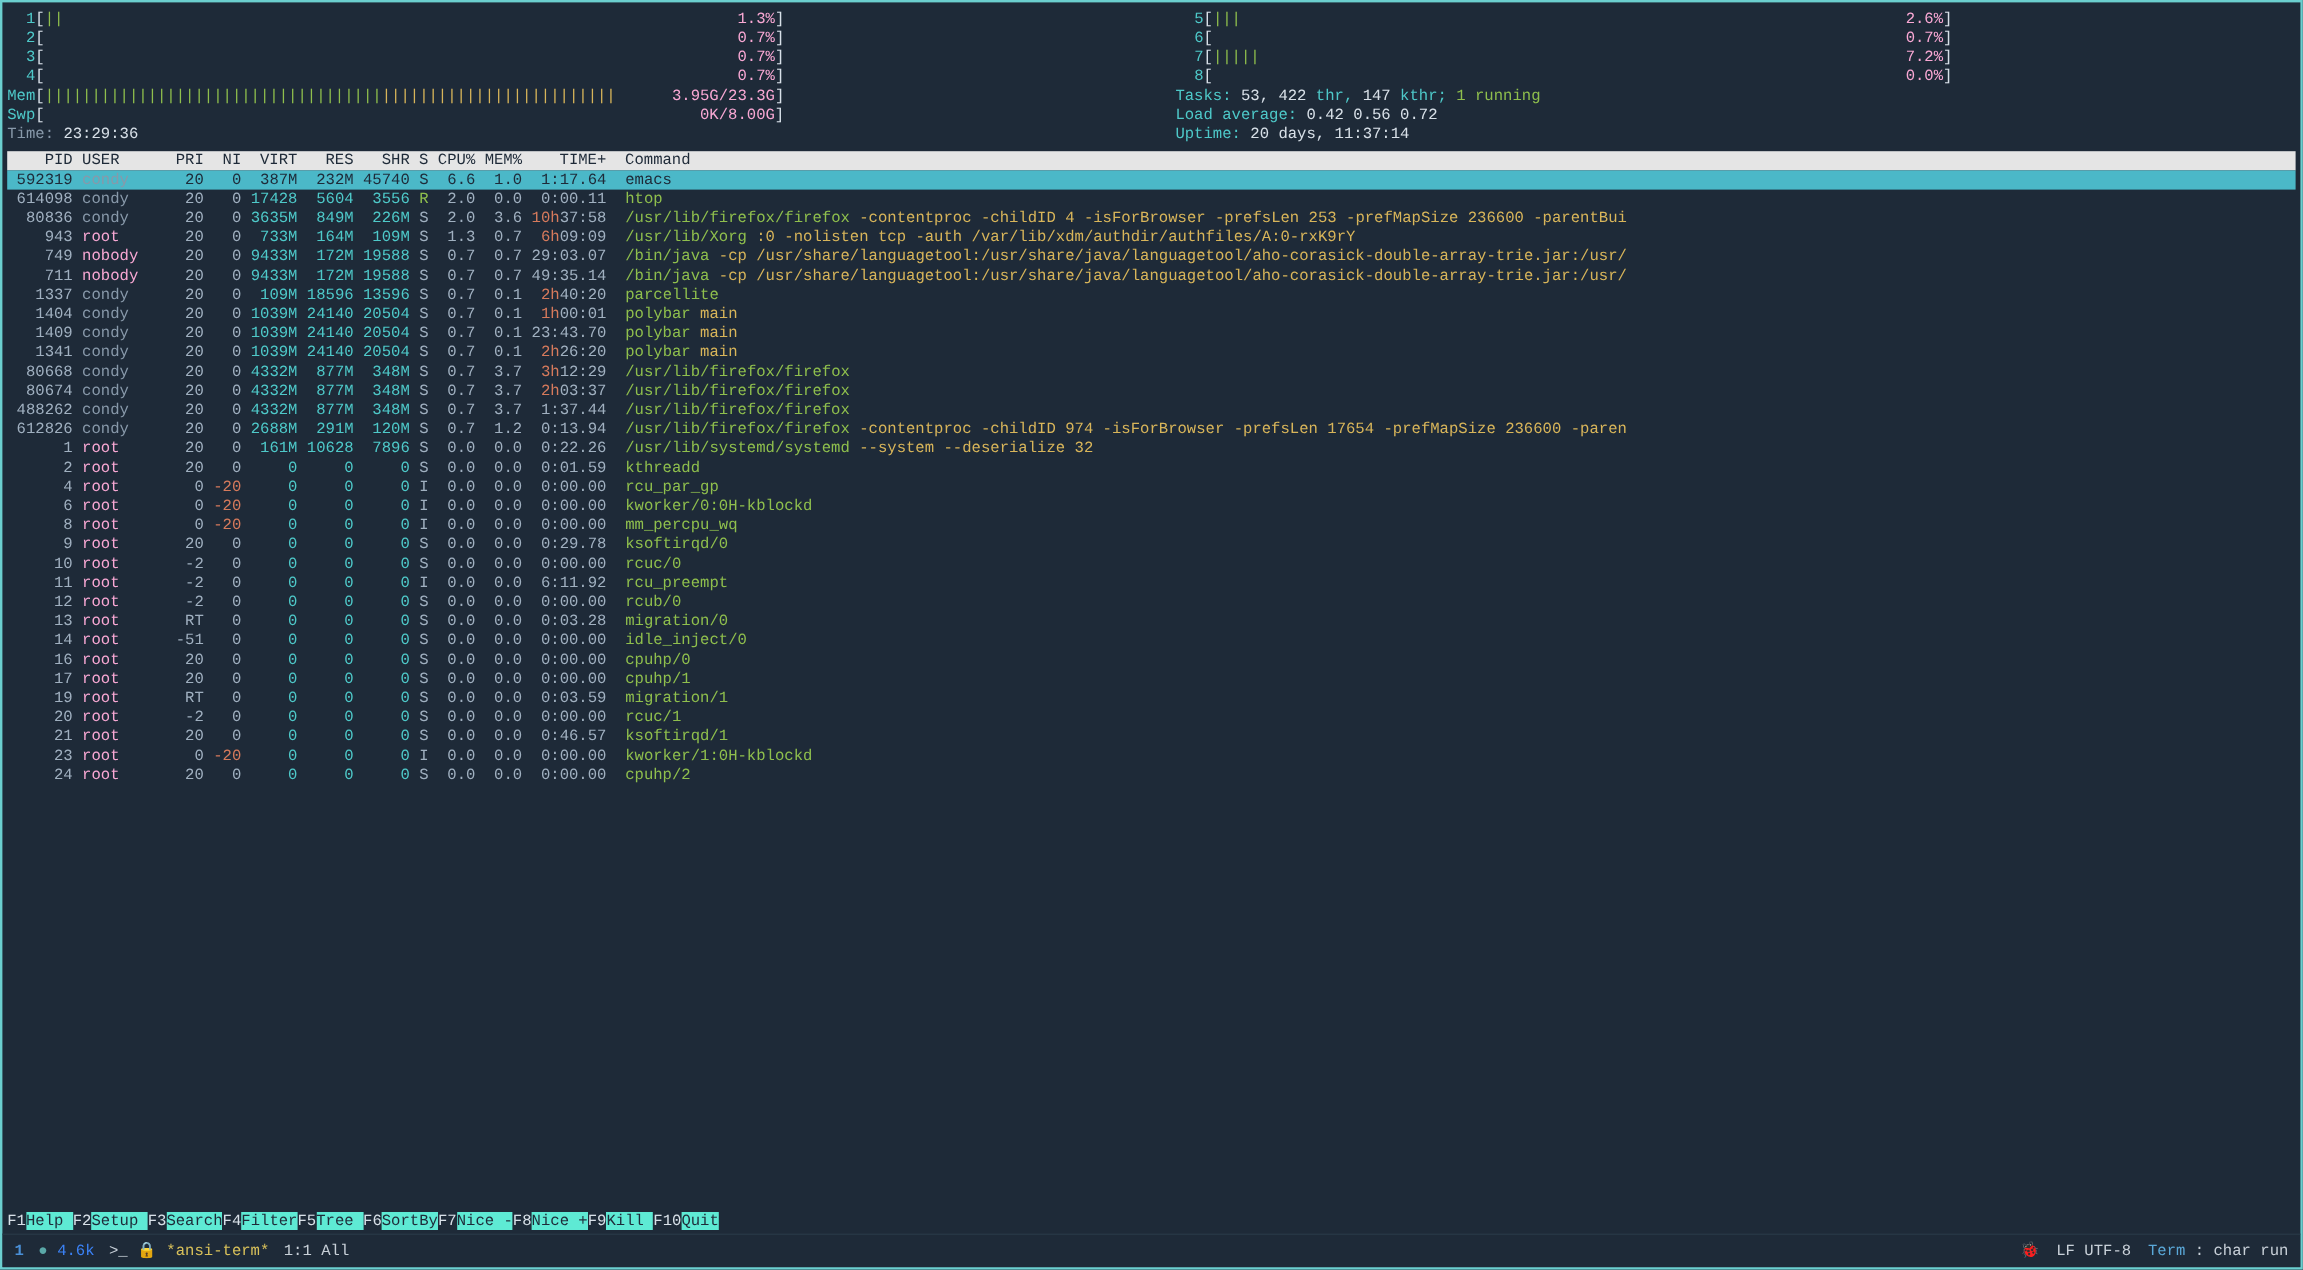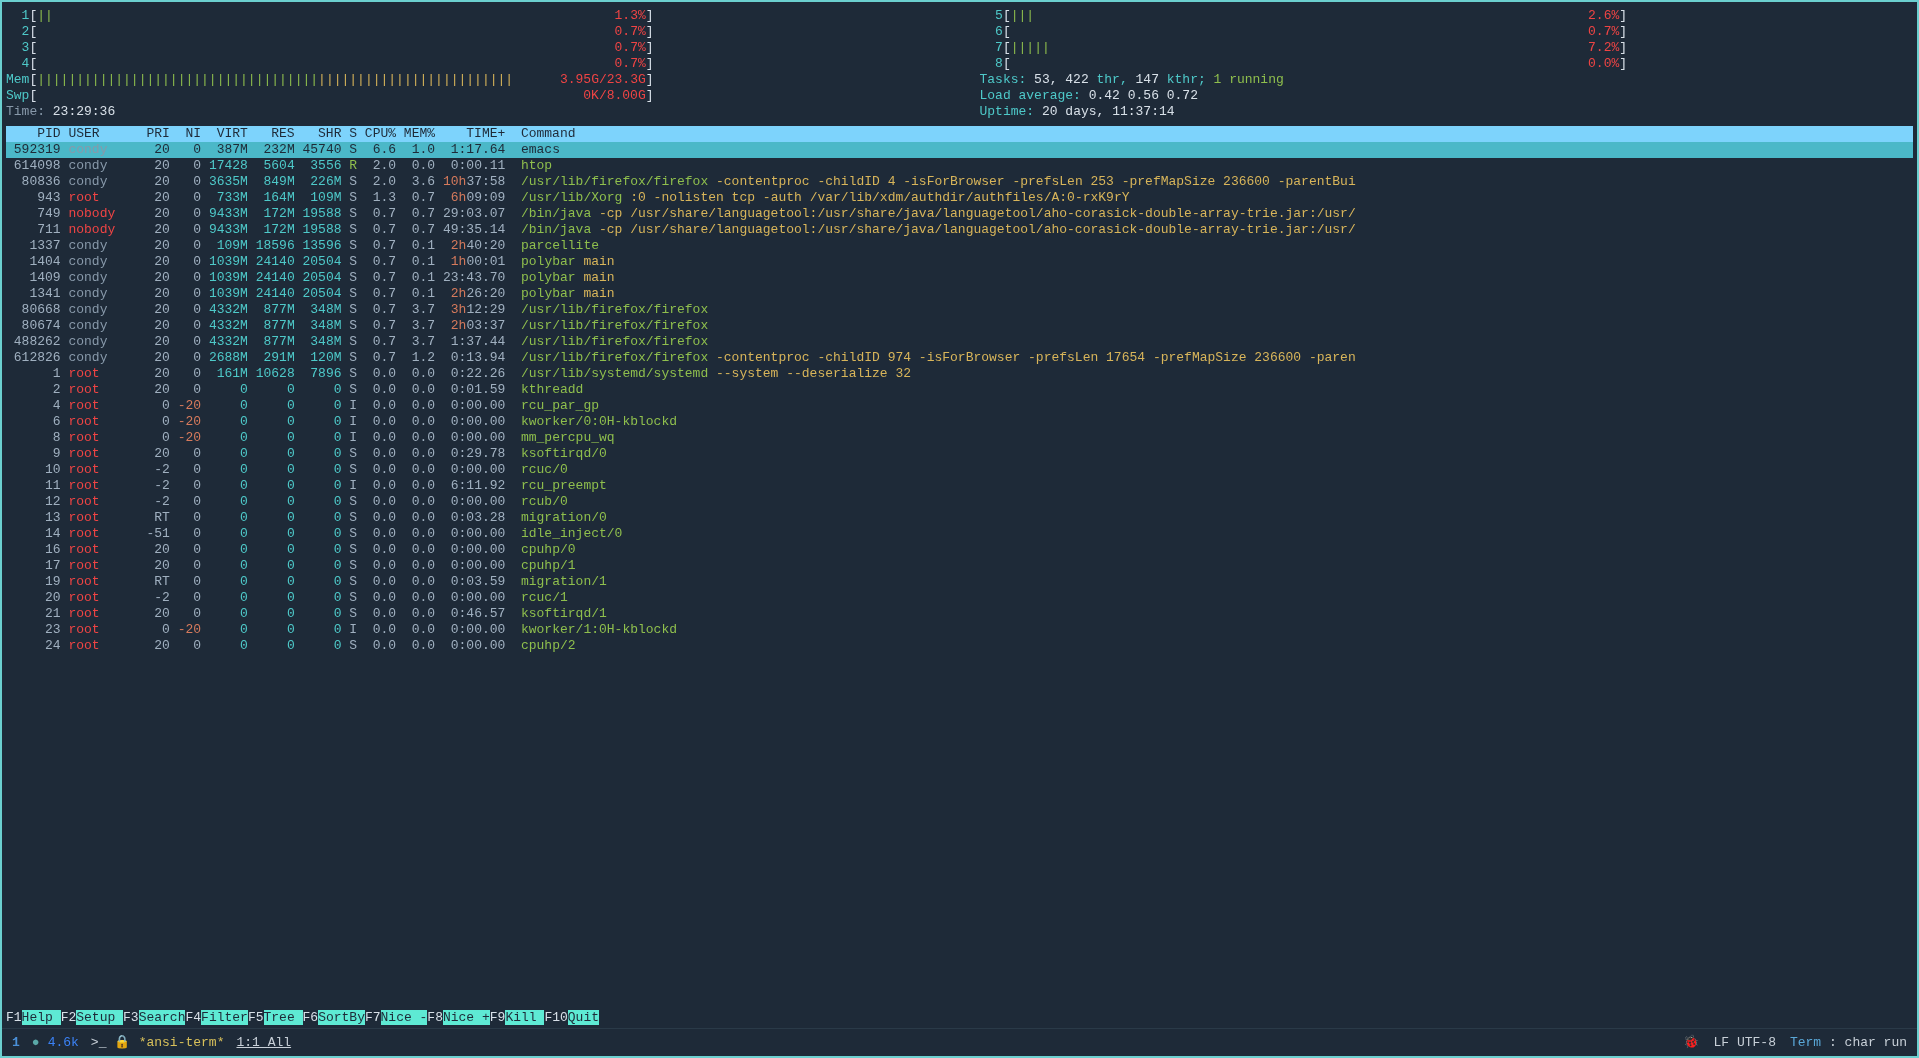--- a/index.html
+++ b/index.html
@@ -24,26 +24,26 @@
 }
 .top-left, .top-right {
   flex: 1;
   min-width: 680px;
 }
 .row { white-space: pre; }
 .cyan { color: #4ec9c9; }
 .green { color: #8fbf4d; }
 .yellow { color: #d8b55a; }
 .red { color: #d67a5c; }
-.dim { color: #ef4444; }
+.dim { color: #f9a8d4; }
 .white { color: #d8e0e8; }
 .grey { color: #8899aa; }
 
 .header-row {
-  background: #7dd3fc;
+  background: #e5e5e5;
   color: #1e2a38;
   white-space: pre;
   font-weight: normal;
   margin-top: 6px;
 }
 .proc-row { white-space: pre; }
 .proc-row.selected { background: #4bb8c8; color: #1e2a38; }
 .proc-row.selected .cyan,
 .proc-row.selected .green,
 .proc-row.selected .red,
@@ -70,21 +70,21 @@
   color: #c8d0d8;
   border-top: 1px solid #2a3a48;
   background: #1e2a38;
 }
 .statusbar .evil { color: #4a90d8; font-weight: bold; margin-right: 12px;}
 .statusbar .dot { color: #5aa8a8; margin-right: 8px; }
 .statusbar .size { color: #3b82f6; margin-right: 12px; }
 .statusbar .term-icon { margin-right: 8px; }
 .statusbar .lock-icon { margin-right: 8px; }
 .statusbar .bufname { color: #d8c05a; margin-right: 12px; }
-.statusbar .pos { margin-right: 10px; text-decoration: underline; }
+.statusbar .pos { margin-right: 10px; }
 .statusbar .right { margin-left: auto; display:flex; align-items:center; gap:14px; }
 .statusbar .bug { color: #d85a5a; }
 .statusbar .term-mode .k { color: #5aa8d8; }
 </style>
 </head>
 <body>
 
 <div class="terminal">
 
   <div class="top-grid">

